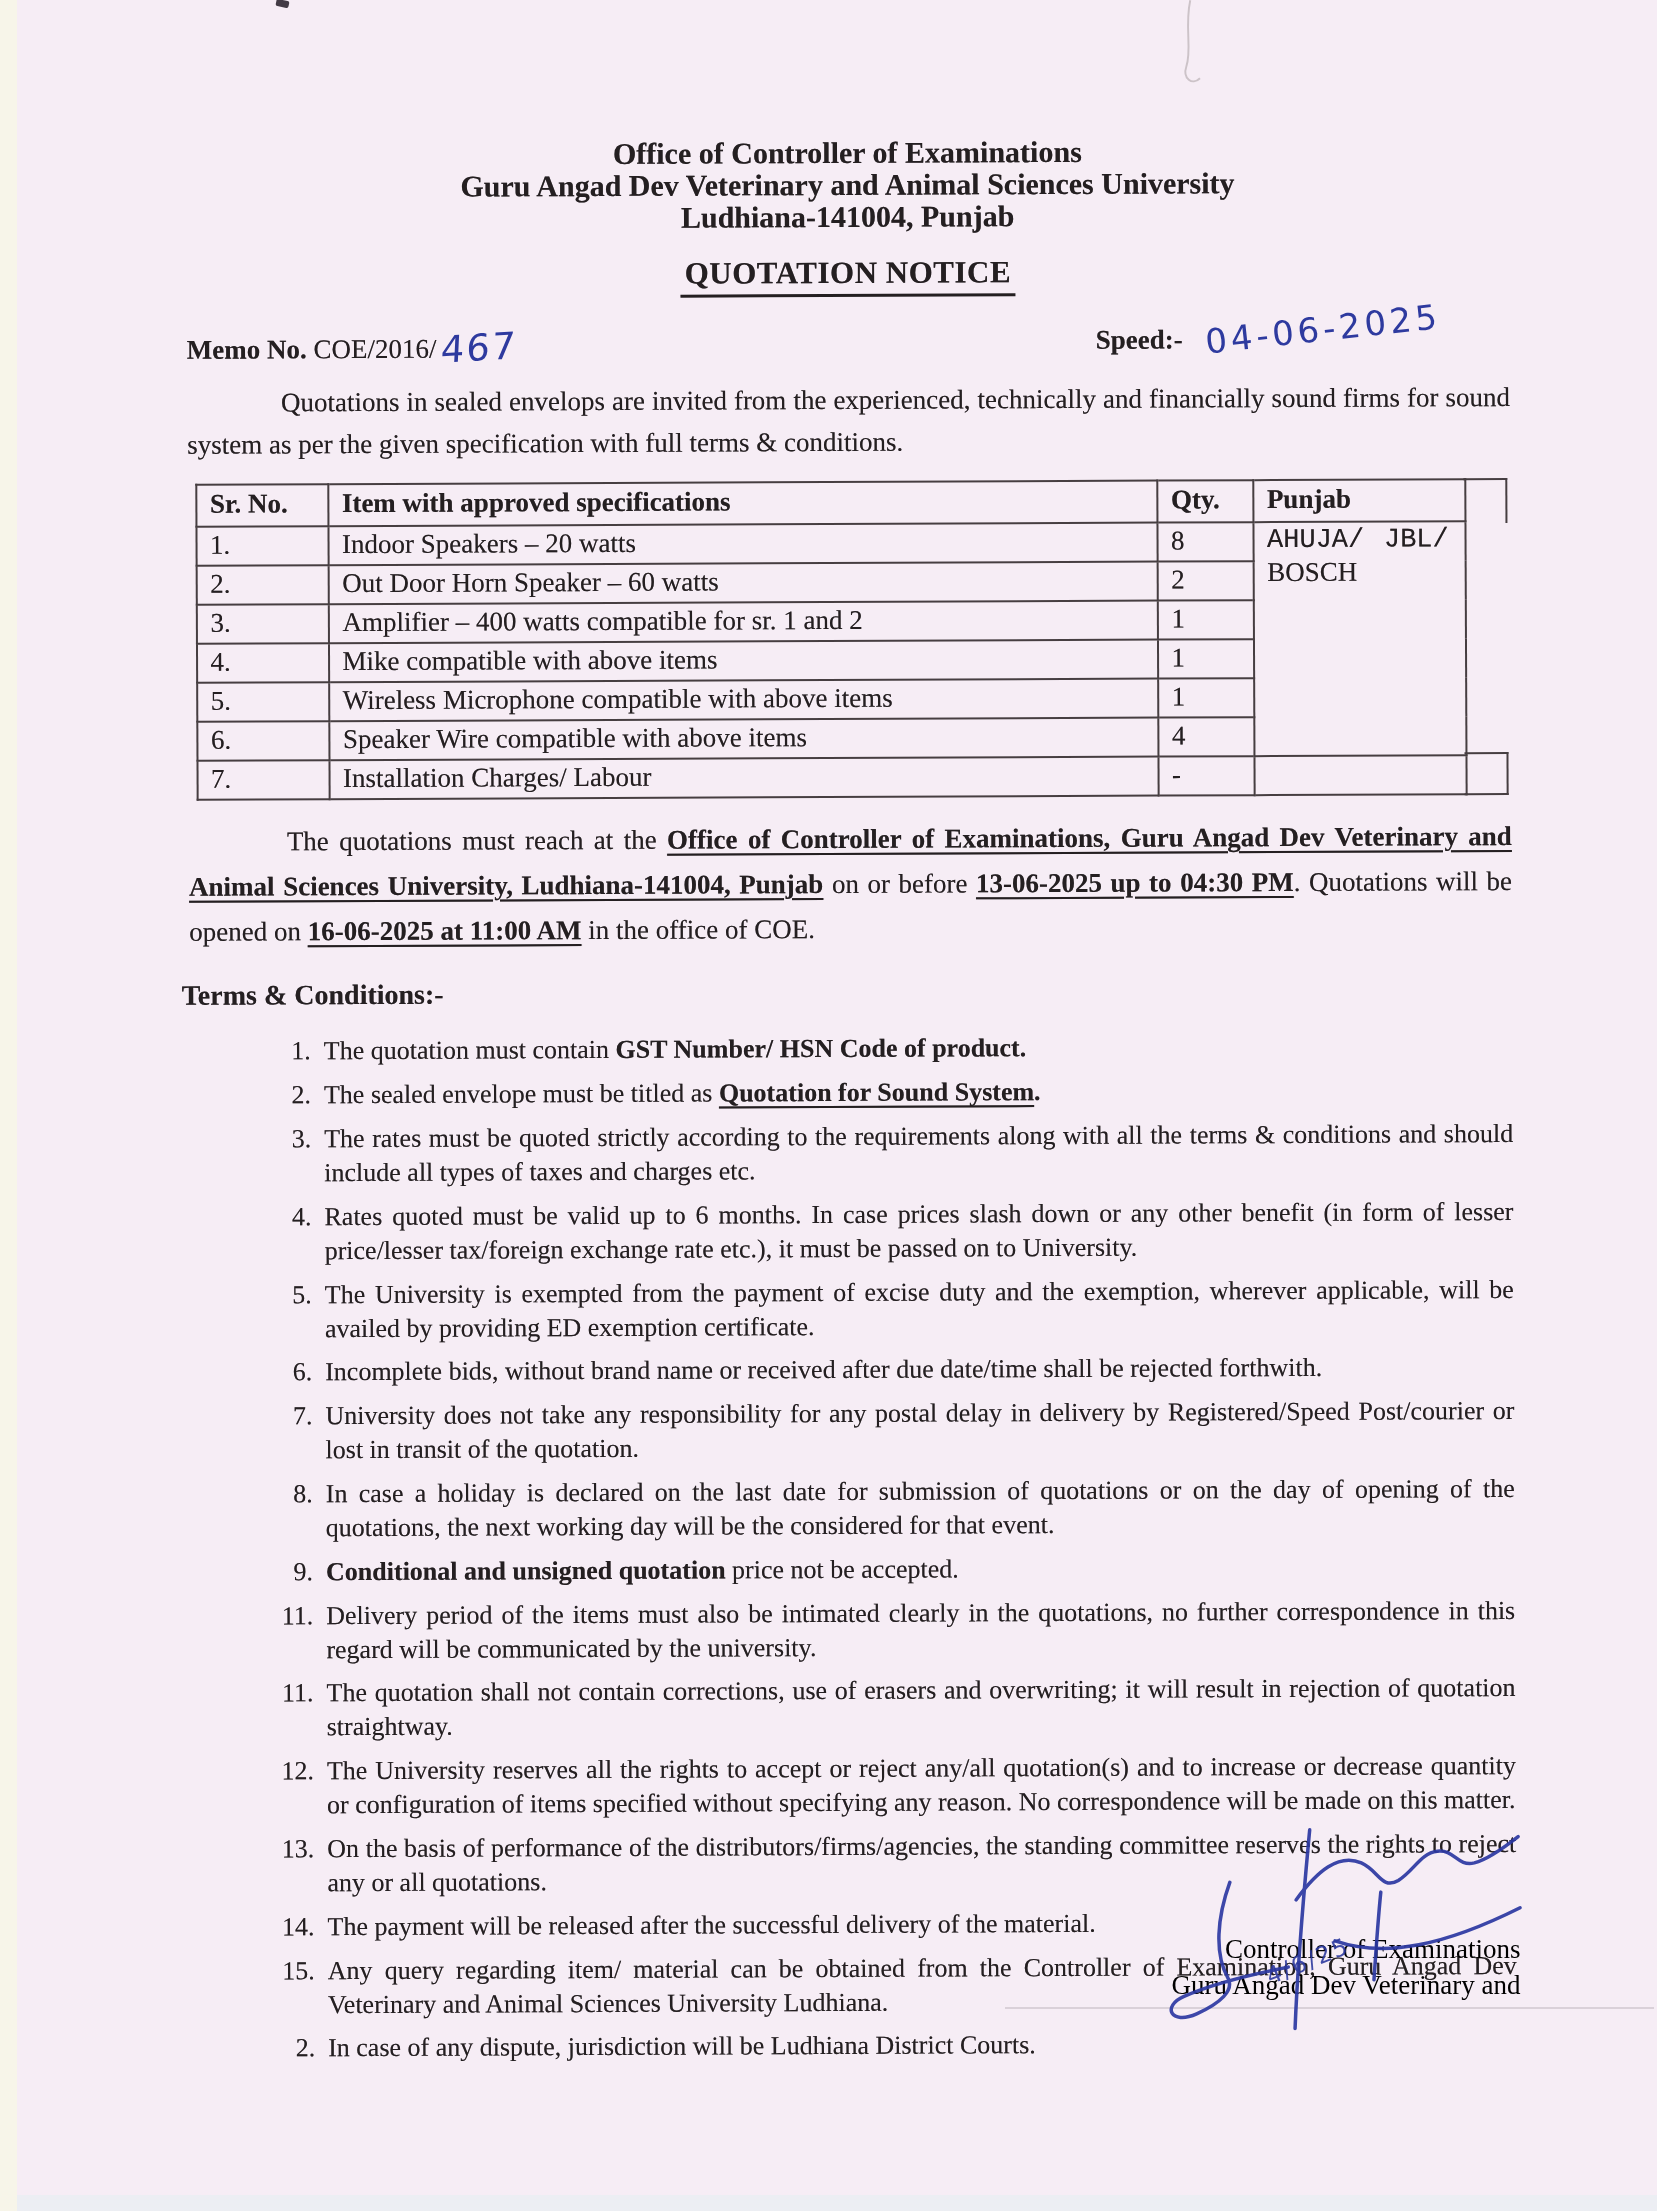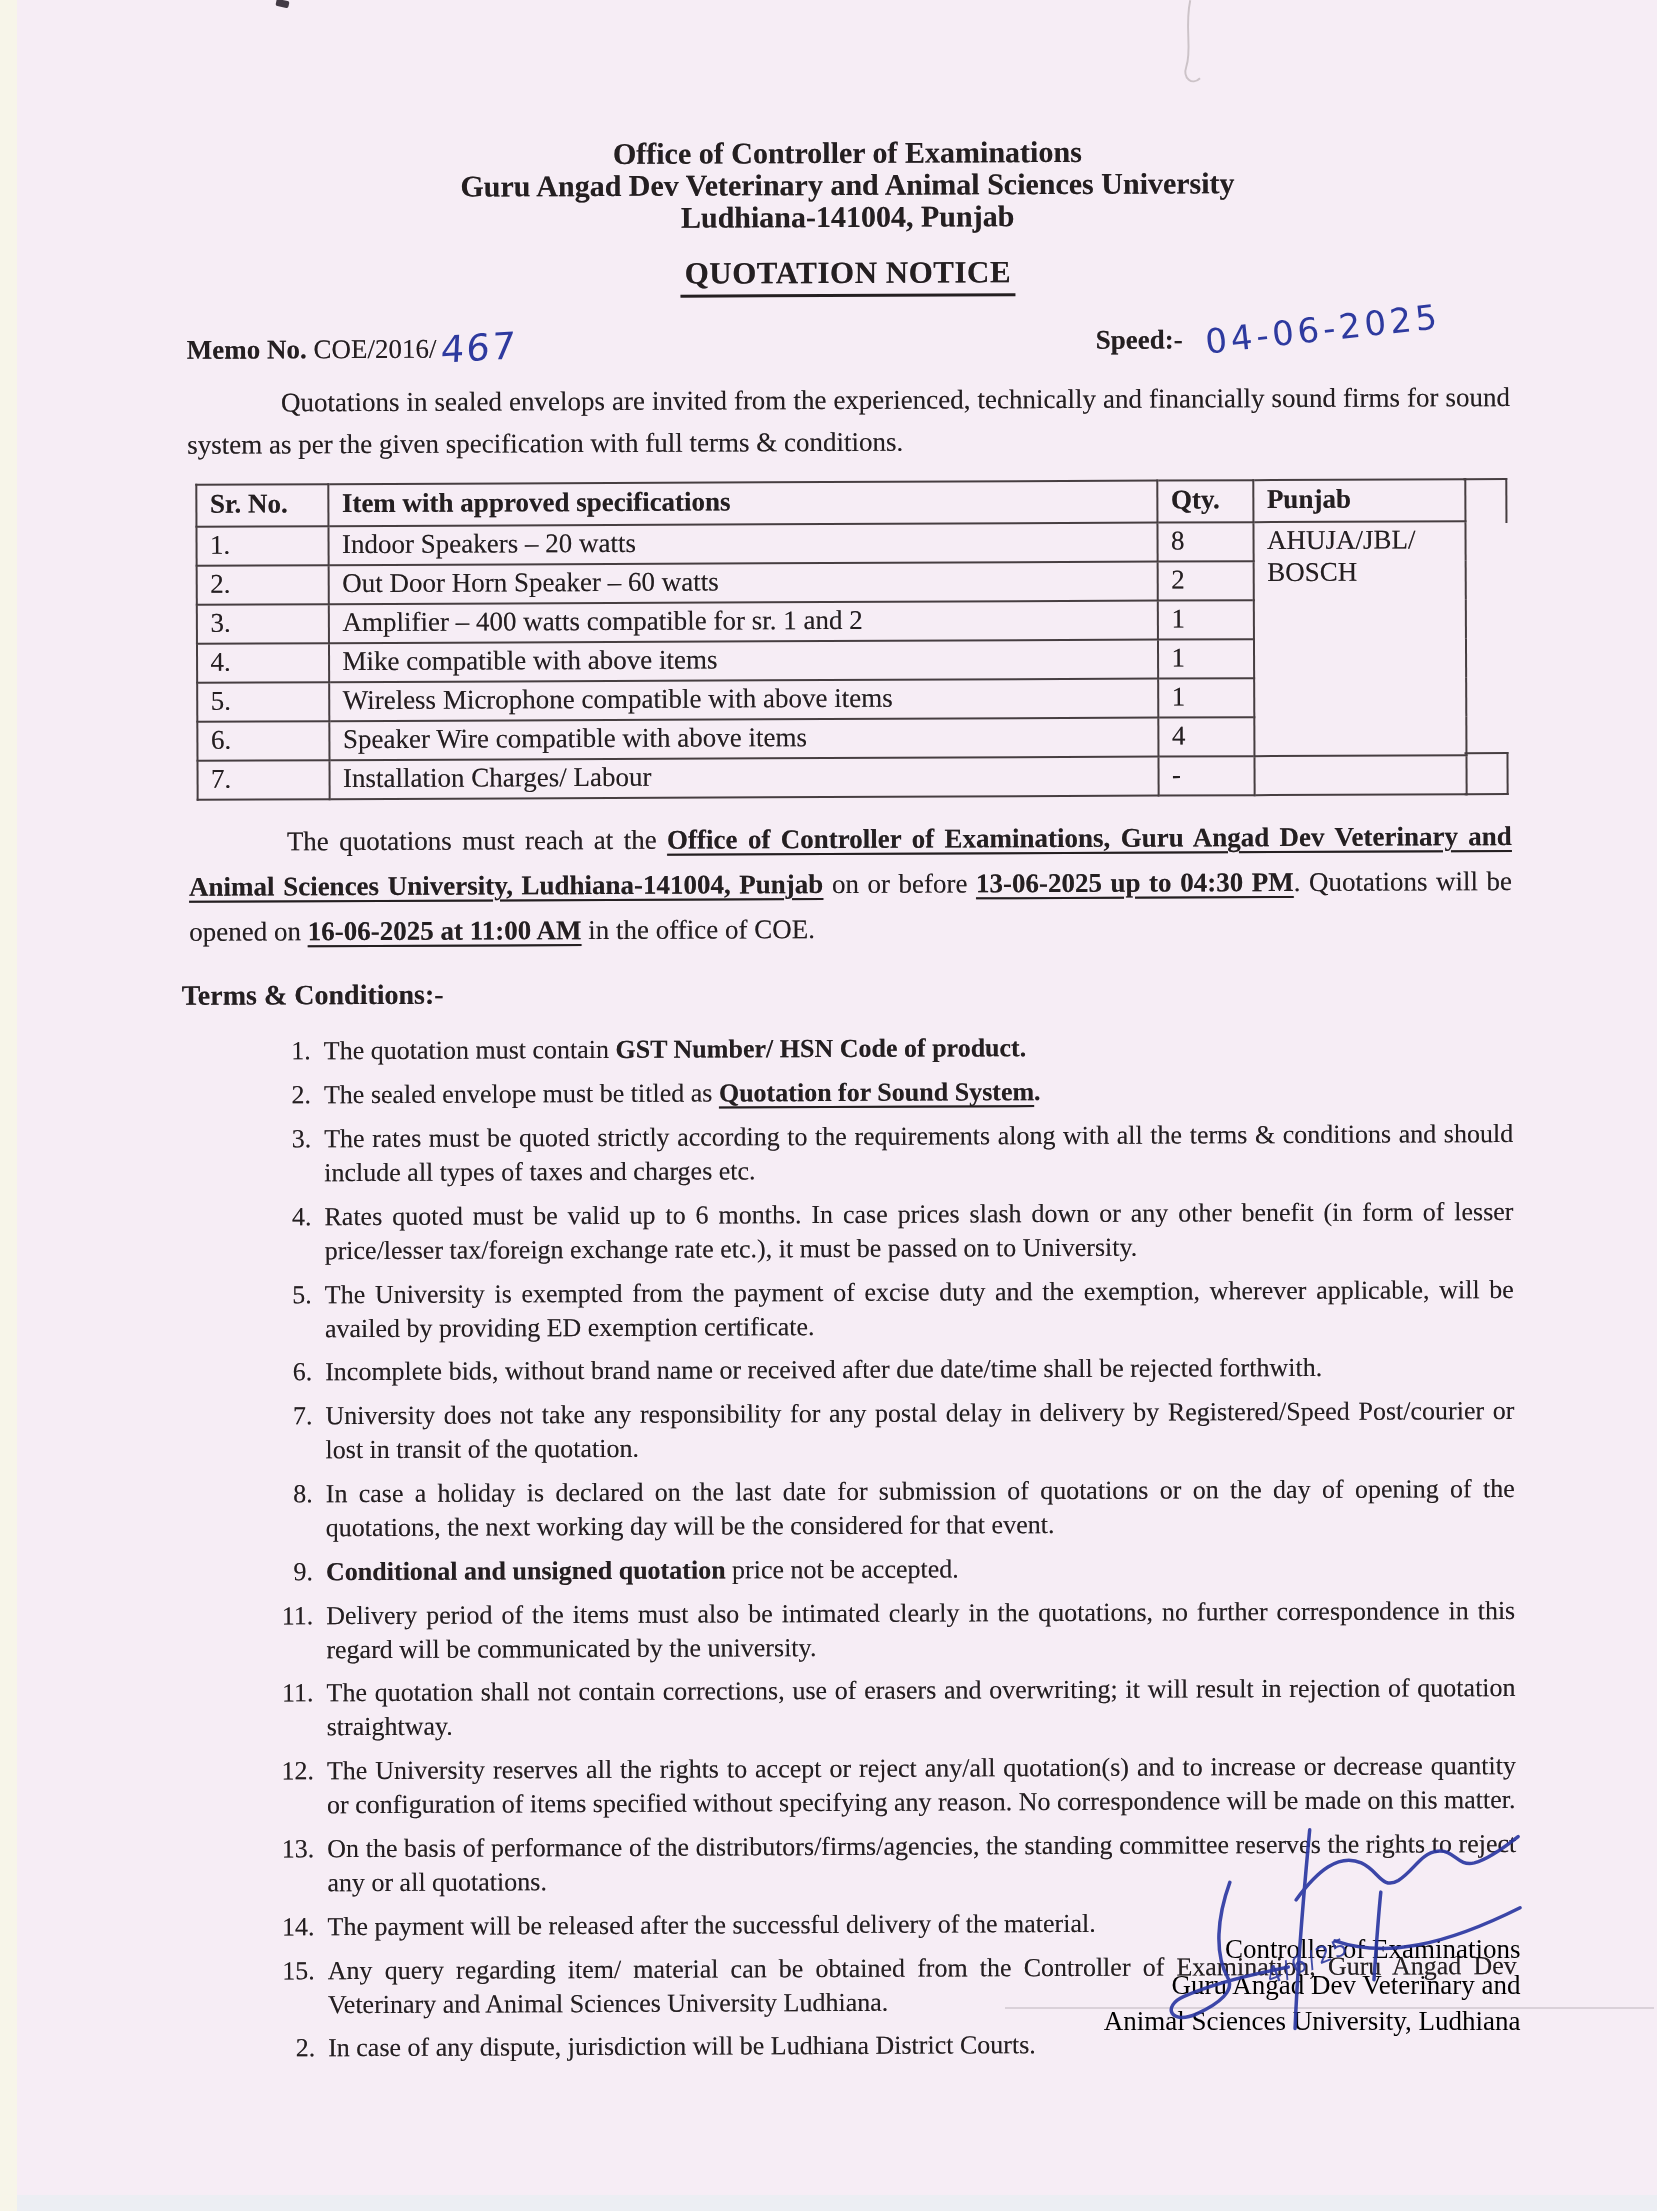--- a/index.html
+++ b/index.html
@@ -66,21 +66,21 @@
   table.items col.c-sr { width: 132px; }
   table.items col.c-item { width: 829px; }
   table.items col.c-qty { width: 96px; }
   table.items col.c-brand { width: 212px; }
   table.items th, table.items td { border: 2.4px solid #463e41; vertical-align: top; }
   table.items th { text-align: left; font-size: 27px; padding: 3.9px 7.8px 5.9px 12.7px; line-height: 31px; }
   table.items td { font-size: 27px; padding: 1px 7.8px 3.9px 12.7px; line-height: 32px; }
   td.sr-cell { padding-left: 16.6px; }
   td.qty-cell { padding-left: 12.7px; }
   td.brand-cell { padding: 2px 9.8px 3.9px 12.7px; }
-  .brand-l1 { display: flex; padding-right: 7.8px; }
+  .brand-l1 { display: flex; justify-content: space-between; padding-right: 7.8px; font-family: Liberation Mono, monospace; }
   .ghost-top {
     position: absolute; top: 0; right: -44px; width: 44px; height: 45px;
     border-top: 2.4px solid #463e41; border-right: 2.4px solid #463e41;
   }
   .ghost-bottom {
     position: absolute; bottom: 0; right: -44px; width: 44px; height: 43px;
     border-top: 2.4px solid #463e41; border-right: 2.4px solid #463e41; border-bottom: 2.4px solid #463e41;
   }
 
   .reach { margin: 19.5px 0 0 0; text-indent: 98px; text-align: justify; line-height: 45px; font-size: 27px; }
@@ -244,18 +244,17 @@
       <path d="M180 62 C167 98 164 135 178 160 C185 173 170 186 146 197 C119 209 110 189 133 179 C167 164 209 155 240 149"></path>
       <path d="M248 80 C270 50 292 32 315 42 C333 50 336 70 353 60 C369 50 376 32 393 30 C411 28 413 46 431 42 C446 38 462 26 476 15"></path>
       <path d="M288 122 C340 140 402 126 478 88"></path>
       <path d="M335 72 C332 102 330 132 328 162"></path>
     </g>
   </svg>
   <span class="hand sig-date">4/6/25</span>
   <div class="sig-text">
     <div>Controller of Examinations</div>
     <div>Guru Angad Dev Veterinary and</div>
-    <div>Animal Sciences University, Ludhiana</div>
   </div>
 </div>
 
 <div class="faint-line"></div>
 
 
 </body></html>

